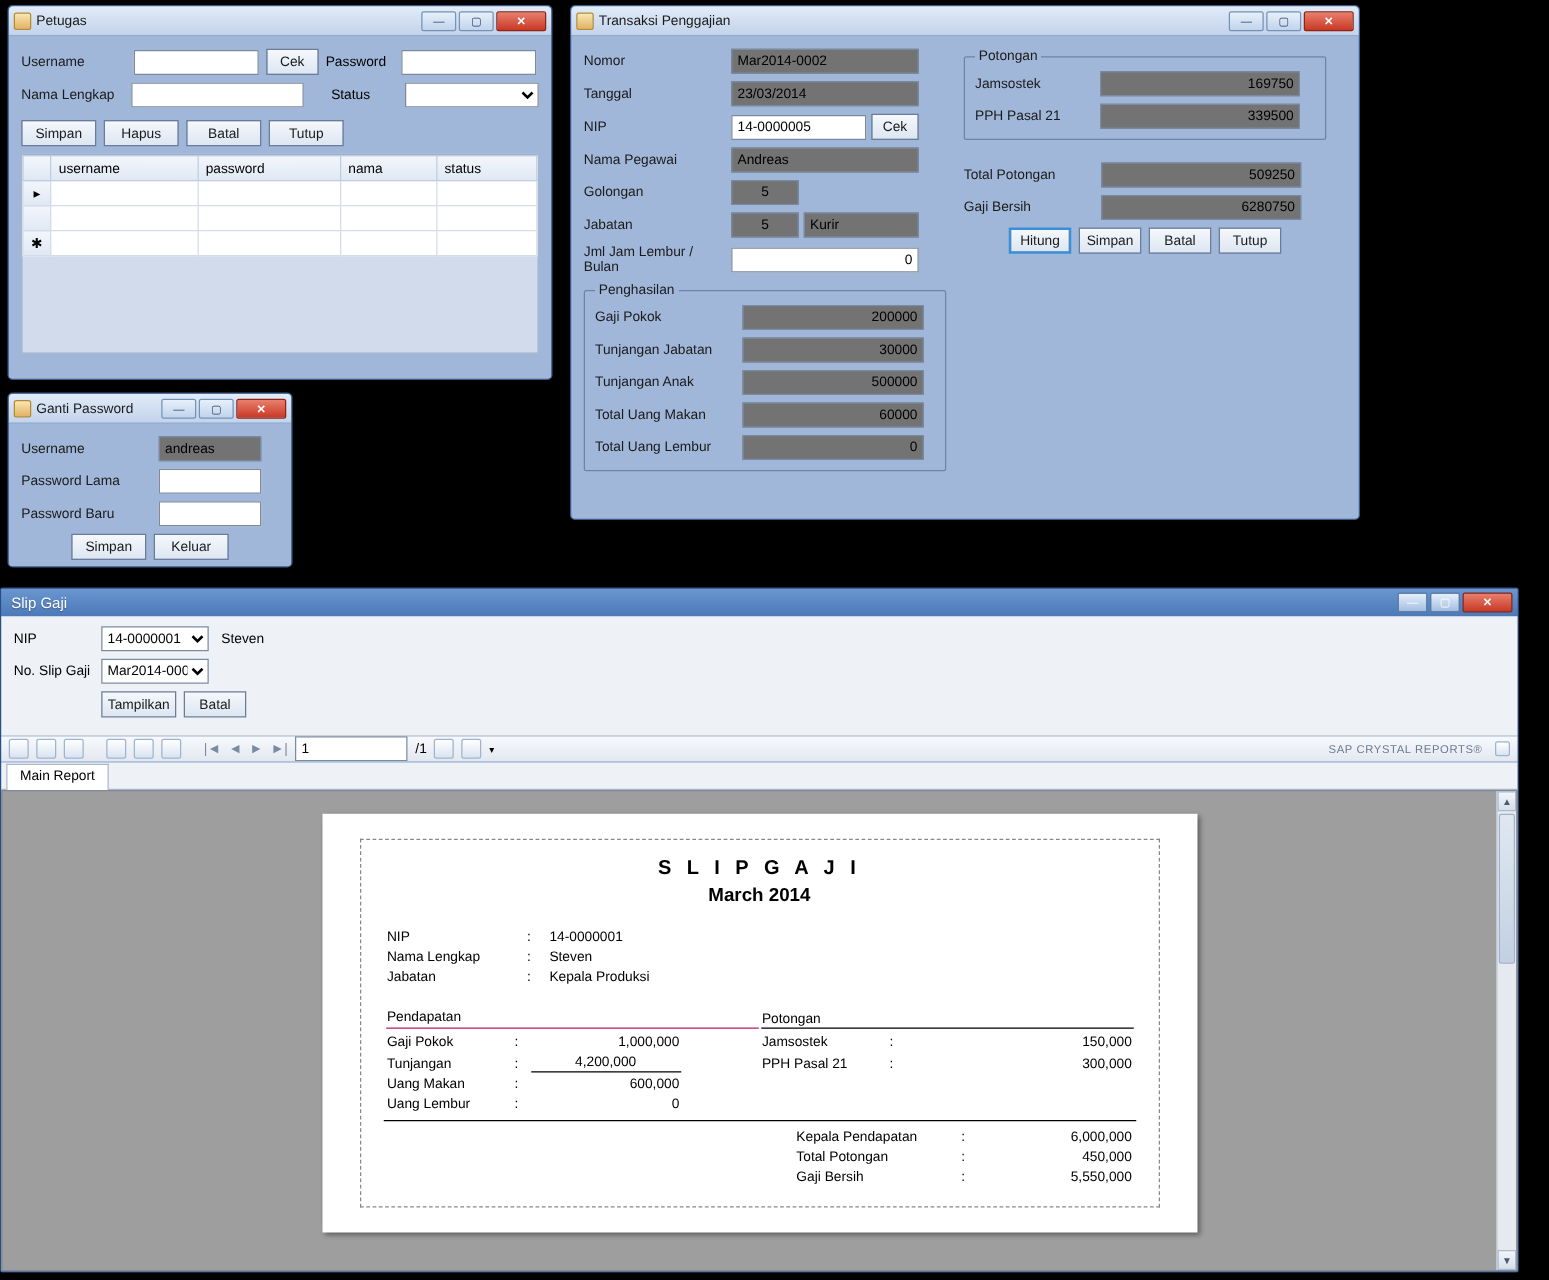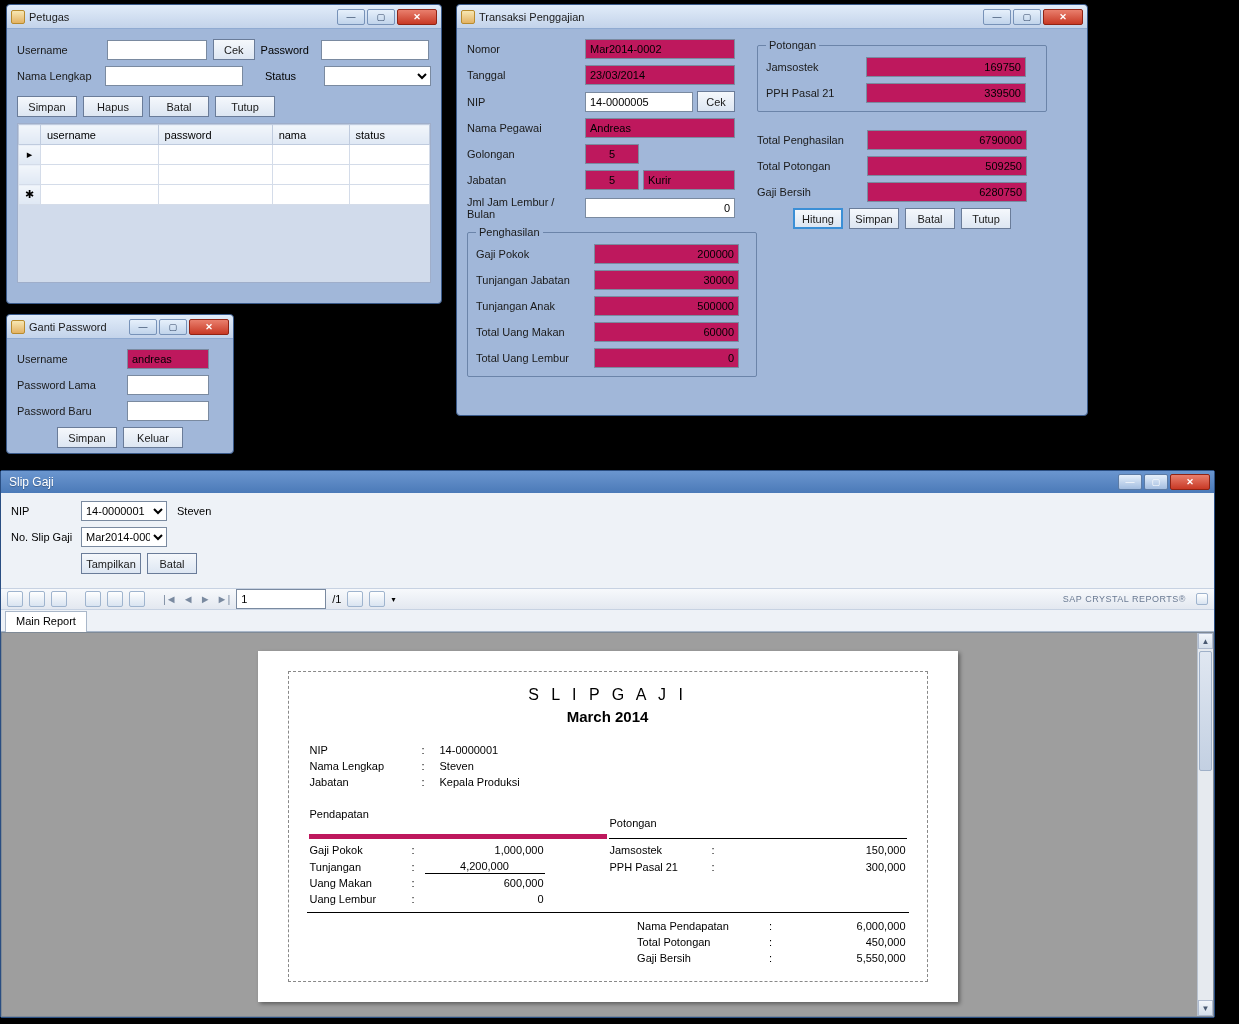--- a/index.html
+++ b/index.html
@@ -7,21 +7,21 @@
 .win{position:absolute;background:#a1b7d9;border:1px solid #3a5a8a;border-radius:4px;box-shadow:0 0 6px rgba(0,0,0,.3);}
 .tb{height:24px;background:linear-gradient(#e1ecf9,#c3d3ea);border-bottom:1px solid #8faad1;display:flex;align-items:center;padding:0 4px;border-radius:4px 4px 0 0;}
 .tb .ico{width:14px;height:14px;margin-right:4px;display:inline-block;background:linear-gradient(#f7e7b3,#e3b263);border:1px solid #b88b2e;border-radius:2px;}
 .tb .ttl{flex:1;color:#1a1a1a;}
 .wbtn{width:28px;height:16px;margin-left:2px;border:1px solid #7792b8;border-radius:2px;background:linear-gradient(#e6f0fb,#c1d4eb);display:flex;align-items:center;justify-content:center;font-size:9px;color:#2a3f5f;}
 .wbtn.cl{background:linear-gradient(#e97f6d,#c83925);border-color:#8f2314;color:#fff;font-weight:bold;width:40px;}
 .body{padding:10px;}
 .row{display:flex;align-items:center;margin-bottom:6px;}
 .lbl{width:90px;color:#1a1a1a;}
 .inp{height:20px;border:1px solid #7a8aa0;background:#fff;padding:0 4px;}
-.inp.ro{background:#be185d;}
+.inp.ro{background:#737373;}
 .btn{height:21px;border:1px solid #6a7c99;background:linear-gradient(#f5f8fc,#dde6f2);padding:0 10px;color:#1a1a1a;cursor:default;display:inline-flex;align-items:center;justify-content:center;}
 .btn.hl{border:2px solid #3b8fd6;padding:0 9px;}
 fieldset{border:1px solid #6b84a9;border-radius:2px;margin:0;padding:6px 8px 8px;}
 legend{color:#1a1a1a;padding:0 3px;font-size:11px;}
 .grid{border:1px solid #9faeca;background:#d1dbeb;}
 .grid table{width:100%;border-collapse:collapse;background:#fff;}
 .grid th{background:linear-gradient(#f2f6fb,#dfe8f4);border:1px solid #bfcbde;height:20px;font-weight:normal;text-align:left;padding:0 6px;}
 .grid td{border:1px solid #d4dce9;height:20px;}
 .grid td.rh{background:linear-gradient(#f2f6fb,#dfe8f4);width:22px;text-align:center;}
 .slipwin{position:absolute;left:0;top:470px;width:1215px;background:#4b7ab8;border:1px solid #2a4e82;border-radius:2px;}
@@ -139,21 +139,21 @@
 </div>
 
 <div class="win" style="left:456px;top:4px;width:632px;height:412px;">
   <div class="tb">
     <span class="ico"></span>
     <span class="ttl">Transaksi Penggajian</span>
     <span class="wbtn">—</span>
     <span class="wbtn">▢</span>
     <span class="wbtn cl">✕</span>
   </div>
-  <div class="body" style="display:flex;">
+  <div class="body" style="display:flex;gap:14px">
     <div style="width:290px">
       <div class="row">
           <span class="lbl" style="width:118px">Nomor</span>
           <input class="inp ro" style="width: 150px;" readonly="" value="Mar2014-0002">
         </div>
       <div class="row">
           <span class="lbl" style="width:118px">Tanggal</span>
           <input class="inp ro" style="width: 150px;" readonly="" value="23/03/2014">
         </div>
       <div class="row">
@@ -208,24 +208,20 @@
         <div class="row">
             <span class="lbl" style="width:100px">Jamsostek</span>
             <input class="inp ro" style="width: 160px; text-align: right;" readonly="" value="169750">
           </div>
         <div class="row" style="margin-bottom:0">
             <span class="lbl" style="width:100px">PPH Pasal 21</span>
             <input class="inp ro" style="width: 160px; text-align: right;" readonly="" value="339500">
           </div>
       </fieldset>
       <div style="height:18px"></div>
-      <div class="row">
-          <span class="lbl" style="width:110px">Total Penghasilan</span>
-          <input class="inp ro" style="width: 160px; text-align: right;" readonly="" value="6790000">
-        </div>
       <div class="row">
           <span class="lbl" style="width:110px">Total Potongan</span>
           <input class="inp ro" style="width: 160px; text-align: right;" readonly="" value="509250">
         </div>
       <div class="row">
           <span class="lbl" style="width:110px">Gaji Bersih</span>
           <input class="inp ro" style="width: 160px; text-align: right;" readonly="" value="6280750">
         </div>
       <div class="row" style="justify-content:center;gap:6px;margin-top:4px">
         <button class="btn hl" style="width:50px">Hitung</button>
@@ -282,21 +278,21 @@
     <span style="flex:1"></span>
     <span style="font-size:9px;color:#6a7a92;letter-spacing:.5px">SAP CRYSTAL REPORTS®</span>
     <span class="ricon" style="width:12px;height:12px;margin-left:4px"></span>
   </div>
   <div class="tabstrip">
     <span class="tab">Main Report</span>
   </div>
   <div class="rview">
     <div class="page">
       <div class="pageinner">
-        <div style="text-align:center;font-family:Arial;font-weight:normal;font-size:16px;letter-spacing:4px">S L I P  G A J I</div>
+        <div style="text-align:center;font-family:Arial;font-weight:bold;font-size:16px;letter-spacing:4px">S L I P  G A J I</div>
         <div style="text-align:center;font-family:Arial;font-weight:bold;font-size:15px;margin-top:4px">March 2014</div>
         <table style="width:100%;margin-top:16px;font-size:12px">
           <tbody>
               <tr>
                 <td style="width:110px">NIP</td>
                 <td style="width:16px">:</td>
                 <td>14-0000001</td>
               </tr>
           <tr>
                 <td>Nama Lengkap</td>
@@ -306,21 +302,21 @@
           <tr>
                 <td>Jabatan</td>
                 <td>:</td>
                 <td>Kepala Produksi</td>
               </tr>
         </tbody>
           </table>
         <table style="width:100%;margin-top:14px;font-size:12px">
           <tbody>
               <tr>
-                <td style="width:50%;border-bottom:5px solid #be185d;padding-bottom:14px">Pendapatan</td>
+                <td style="width:50%;border-bottom:1px solid #be185d;padding-bottom:2px">Pendapatan</td>
                 <td style="border-bottom:1px solid #000">Potongan</td>
               </tr>
         </tbody>
           </table>
         <table style="width:100%;font-size:12px">
           <tbody>
               <tr>
             <td style="width:100px">Gaji Pokok</td>
                 <td style="width:12px">:</td>
                 <td style="width:120px;text-align:right">1,000,000</td>
@@ -350,21 +346,21 @@
                 <td style="text-align:right">0</td>
                 <td colspan="4"></td>
               </tr>
         </tbody>
           </table>
         <div style="border-top:1px solid #000;margin-top:4px"></div>
         <table style="width:100%;font-size:12px;margin-top:4px">
           <tbody>
               <tr>
                 <td style="width:55%"></td>
-                <td style="width:130px">Nama Pendapatan</td>
+                <td style="width:130px">Kepala Pendapatan</td>
                 <td style="width:12px">:</td>
                 <td style="text-align:right">6,000,000</td>
               </tr>
           <tr>
                 <td></td>
                 <td>Total Potongan</td>
                 <td>:</td>
                 <td style="text-align:right">450,000</td>
               </tr>
           <tr>

